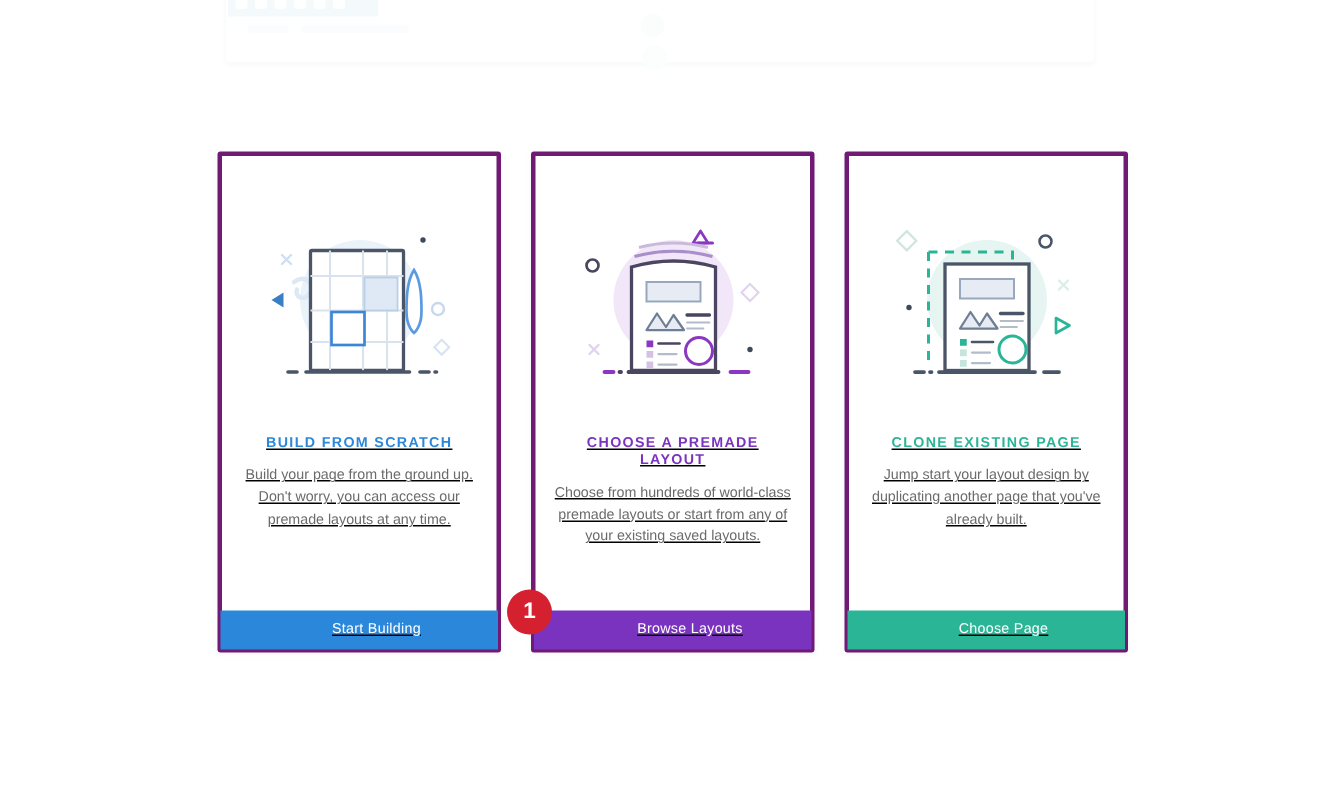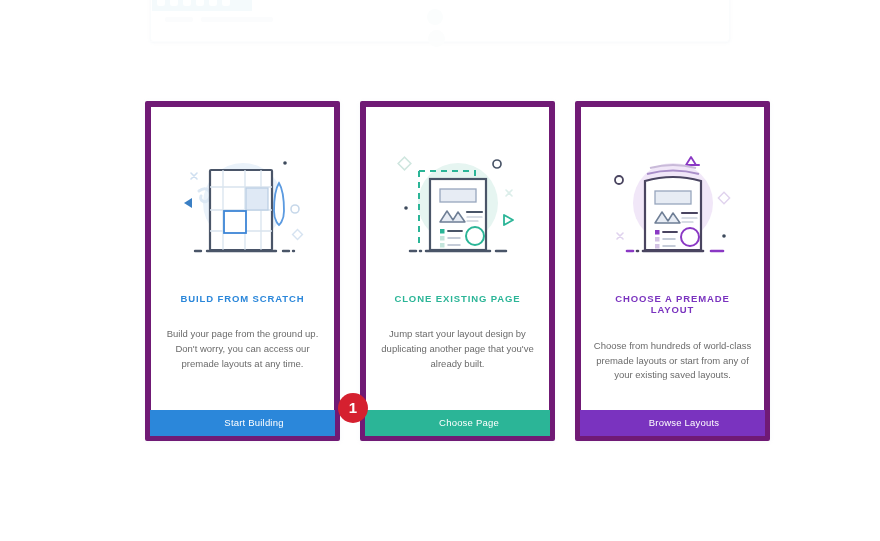--- a/index.html
+++ b/index.html
@@ -83,26 +83,27 @@
     position: absolute;
     left: 145px;
     top: 101px;
     width: 590px;
     display: flex;
     gap: 20px;
   }
   .card {
     width: 183px;
     background: #ffffff;
-    border: 6px solid #701a75;
+    border: 3px solid #701a75;
     border-radius: 2px;
     box-shadow: 0 1px 4px rgba(160,180,200,0.10);
     display: flex;
     flex-direction: column;
     position: relative;
+    text-decoration: underline;
   }
   .card-body {
     height: 303px;
     padding: 0 12px;
     box-sizing: border-box;
     display: flex;
     flex-direction: column;
     align-items: center;
   }
   .card-illustration {
@@ -113,21 +114,21 @@
   }
   .card-title {
     margin-top: 18px;
     font-size: 9.5px;
     font-weight: bold;
     letter-spacing: 0.9px;
     text-align: center;
     line-height: 1.2;
   }
   .card-desc {
-    margin-top: 23px;
+    margin-top: 9px;
     font-size: 9.5px;
     line-height: 1.55;
     text-align: center;
     color: #6b6b6b;
   }
   .card-button {
     height: 26px;
     line-height: 26px;
     text-align: center;
     font-size: 9.5px;
@@ -224,20 +225,70 @@
           <line x1="120" y1="116" x2="126" y2="116"></line>
           <line x1="130" y1="116" x2="131" y2="116"></line>
         </g>
       </svg>
       <div class="card-title">BUILD FROM SCRATCH</div>
       <div class="card-desc">Build your page from the ground up. Don't worry, you can access our premade layouts at any time.</div>
     </div>
     <div class="card-button b-blue">Start Building</div>
   </div>
 
+  <div class="card t-purple">
+    <div class="card-body">
+      <svg class="card-illustration" viewBox="0 0 160 140">
+        <circle cx="80" cy="68" r="40" fill="#f1e7f8"></circle>
+
+        <circle cx="26" cy="45" r="4" fill="none" stroke="#4a4560" stroke-width="1.8"></circle>
+        <path d="M24 98 l6 6 M30 98 l-6 6" stroke="#e0d3ee" stroke-width="1.6" stroke-linecap="round"></path>
+        <rect x="127" y="59" width="8" height="8" fill="none" stroke="#e0d3ee" stroke-width="1.4" transform="rotate(45 131 63)"></rect>
+        <circle cx="131" cy="101" r="1.8" fill="#3d4a5c"></circle>
+        <path d="M98 22 l5 8 h-10 z" fill="none" stroke="#8a38c4" stroke-width="1.8" stroke-linejoin="round"></path>
+        <path d="M96 30 h10" stroke="#8a38c4" stroke-width="2" stroke-linecap="round"></path>
+
+        <path d="M57 33 q23 -6 46 0" fill="none" stroke="#c9bad9" stroke-width="2"></path>
+        <path d="M54 39 q26 -7 52 0" fill="none" stroke="#a98fc9" stroke-width="2"></path>
+
+        <path d="M52 46 q28 -8 56 0 v69 h-56 z" fill="#ffffff" stroke="#4a4560" stroke-width="2.2"></path>
+
+        <rect x="62" y="56" width="36" height="13" fill="#e7ecf4" stroke="#97a6bd" stroke-width="1.3"></rect>
+
+        <path d="M62 88 l7 -11 l6 9 l5 -8 l7 10 z" fill="#e7ecf4" stroke="#6e7e95" stroke-width="1.5" stroke-linejoin="round"></path>
+
+        <g stroke="#4a4560" stroke-linecap="round">
+          <line x1="89" y1="78" x2="104" y2="78" stroke-width="2.2"></line>
+          <line x1="89" y1="83" x2="104" y2="83" stroke-width="1.2" stroke="#b2bccb"></line>
+          <line x1="89" y1="87" x2="100" y2="87" stroke-width="1.2" stroke="#b2bccb"></line>
+        </g>
+
+        <rect x="62" y="95" width="4.5" height="4.5" fill="#8a38c4"></rect>
+        <rect x="62" y="102" width="4.5" height="4.5" fill="#d3c2e4"></rect>
+        <rect x="62" y="109" width="4.5" height="4.5" fill="#d3c2e4"></rect>
+        <g stroke-linecap="round">
+          <line x1="70" y1="97" x2="84" y2="97" stroke="#4a4560" stroke-width="1.8"></line>
+          <line x1="70" y1="104" x2="82" y2="104" stroke="#b2bccb" stroke-width="1.5"></line>
+          <line x1="70" y1="111" x2="82" y2="111" stroke="#b2bccb" stroke-width="1.5"></line>
+        </g>
+        <circle cx="97" cy="102" r="9" fill="none" stroke="#8a38c4" stroke-width="2"></circle>
+
+        <g stroke-width="2.6" stroke-linecap="round">
+          <line x1="50" y1="116" x2="110" y2="116" stroke="#4a4560"></line>
+          <line x1="34" y1="116" x2="40" y2="116" stroke="#8a38c4"></line>
+          <line x1="44" y1="116" x2="45" y2="116" stroke="#4a4560"></line>
+          <line x1="118" y1="116" x2="130" y2="116" stroke="#8a38c4"></line>
+        </g>
+      </svg>
+      <div class="card-title">CHOOSE A PREMADE LAYOUT</div>
+      <div class="card-desc">Choose from hundreds of world-class premade layouts or start from any of your existing saved layouts.</div>
+    </div>
+    <div class="card-button b-purple">Browse Layouts</div>
+  </div>
+
   <div class="card t-teal">
     <div class="card-body">
       <svg class="card-illustration" viewBox="0 0 160 140">
         <circle cx="80" cy="68" r="40" fill="#e6f5f1"></circle>
 
         <rect x="22" y="24" width="9" height="9" fill="none" stroke="#cfe6df" stroke-width="1.5" transform="rotate(45 26.5 28.5)"></rect>
         <circle cx="119" cy="29" r="4" fill="none" stroke="#4a5568" stroke-width="1.7"></circle>
         <path d="M128 55 l6 6 M134 55 l-6 6" stroke="#dceeea" stroke-width="1.6" stroke-linecap="round"></path>
         <path d="M126 80 l9 5 l-9 5 z" fill="none" stroke="#2bb597" stroke-width="1.8" stroke-linejoin="round"></path>
         <circle cx="28" cy="73" r="1.8" fill="#3d4a5c"></circle>
@@ -273,65 +324,15 @@
           <line x1="42" y1="116" x2="43" y2="116" stroke="#4a5568"></line>
           <line x1="118" y1="116" x2="128" y2="116" stroke="#4a5568"></line>
         </g>
       </svg>
       <div class="card-title">CLONE EXISTING PAGE</div>
       <div class="card-desc">Jump start your layout design by duplicating another page that you've already built.</div>
     </div>
     <div class="card-button b-teal">Choose Page</div>
   </div>
 
-  <div class="card t-purple">
-    <div class="card-body">
-      <svg class="card-illustration" viewBox="0 0 160 140">
-        <circle cx="80" cy="68" r="40" fill="#f1e7f8"></circle>
-
-        <circle cx="26" cy="45" r="4" fill="none" stroke="#4a4560" stroke-width="1.8"></circle>
-        <path d="M24 98 l6 6 M30 98 l-6 6" stroke="#e0d3ee" stroke-width="1.6" stroke-linecap="round"></path>
-        <rect x="127" y="59" width="8" height="8" fill="none" stroke="#e0d3ee" stroke-width="1.4" transform="rotate(45 131 63)"></rect>
-        <circle cx="131" cy="101" r="1.8" fill="#3d4a5c"></circle>
-        <path d="M98 22 l5 8 h-10 z" fill="none" stroke="#8a38c4" stroke-width="1.8" stroke-linejoin="round"></path>
-        <path d="M96 30 h10" stroke="#8a38c4" stroke-width="2" stroke-linecap="round"></path>
-
-        <path d="M57 33 q23 -6 46 0" fill="none" stroke="#c9bad9" stroke-width="2"></path>
-        <path d="M54 39 q26 -7 52 0" fill="none" stroke="#a98fc9" stroke-width="2"></path>
-
-        <path d="M52 46 q28 -8 56 0 v69 h-56 z" fill="#ffffff" stroke="#4a4560" stroke-width="2.2"></path>
-
-        <rect x="62" y="56" width="36" height="13" fill="#e7ecf4" stroke="#97a6bd" stroke-width="1.3"></rect>
-
-        <path d="M62 88 l7 -11 l6 9 l5 -8 l7 10 z" fill="#e7ecf4" stroke="#6e7e95" stroke-width="1.5" stroke-linejoin="round"></path>
-
-        <g stroke="#4a4560" stroke-linecap="round">
-          <line x1="89" y1="78" x2="104" y2="78" stroke-width="2.2"></line>
-          <line x1="89" y1="83" x2="104" y2="83" stroke-width="1.2" stroke="#b2bccb"></line>
-          <line x1="89" y1="87" x2="100" y2="87" stroke-width="1.2" stroke="#b2bccb"></line>
-        </g>
-
-        <rect x="62" y="95" width="4.5" height="4.5" fill="#8a38c4"></rect>
-        <rect x="62" y="102" width="4.5" height="4.5" fill="#d3c2e4"></rect>
-        <rect x="62" y="109" width="4.5" height="4.5" fill="#d3c2e4"></rect>
-        <g stroke-linecap="round">
-          <line x1="70" y1="97" x2="84" y2="97" stroke="#4a4560" stroke-width="1.8"></line>
-          <line x1="70" y1="104" x2="82" y2="104" stroke="#b2bccb" stroke-width="1.5"></line>
-          <line x1="70" y1="111" x2="82" y2="111" stroke="#b2bccb" stroke-width="1.5"></line>
-        </g>
-        <circle cx="97" cy="102" r="9" fill="none" stroke="#8a38c4" stroke-width="2"></circle>
-
-        <g stroke-width="2.6" stroke-linecap="round">
-          <line x1="50" y1="116" x2="110" y2="116" stroke="#4a4560"></line>
-          <line x1="34" y1="116" x2="40" y2="116" stroke="#8a38c4"></line>
-          <line x1="44" y1="116" x2="45" y2="116" stroke="#4a4560"></line>
-          <line x1="118" y1="116" x2="130" y2="116" stroke="#8a38c4"></line>
-        </g>
-      </svg>
-      <div class="card-title">CHOOSE A PREMADE LAYOUT</div>
-      <div class="card-desc">Choose from hundreds of world-class premade layouts or start from any of your existing saved layouts.</div>
-    </div>
-    <div class="card-button b-purple">Browse Layouts</div>
-  </div>
-
 </div>
 
 <div id="step-badge">1</div>
 
 </body></html>

